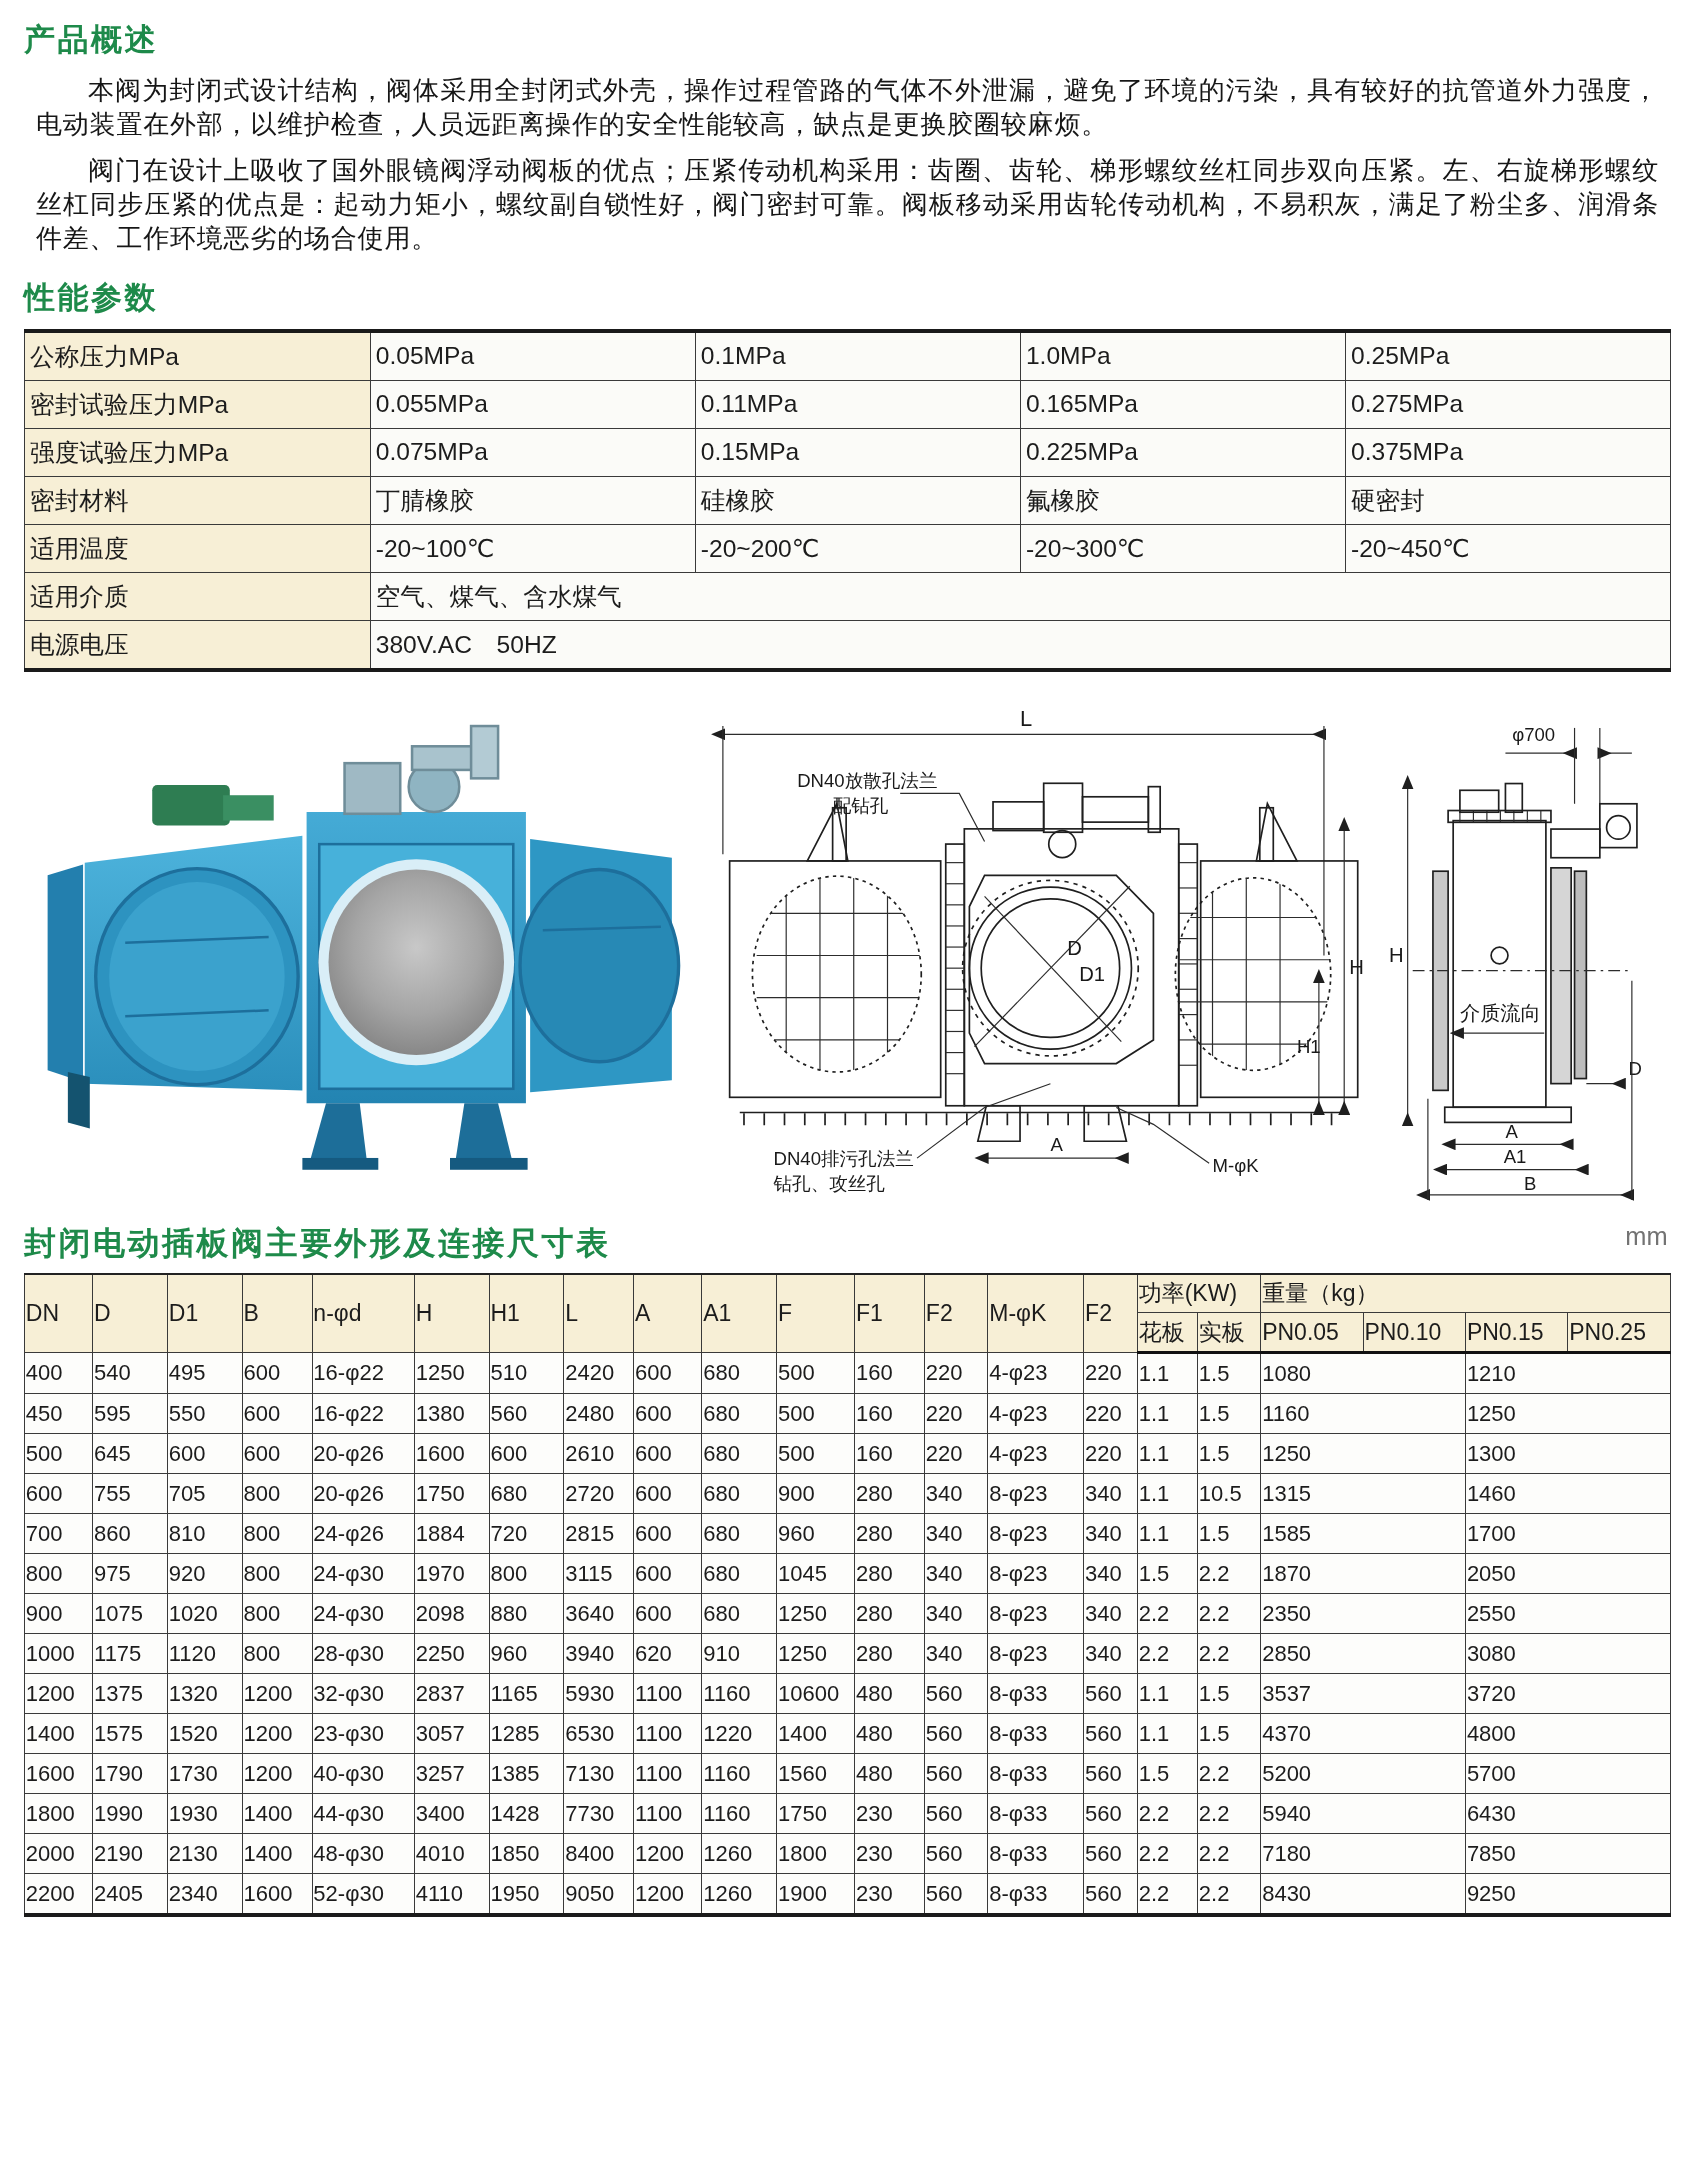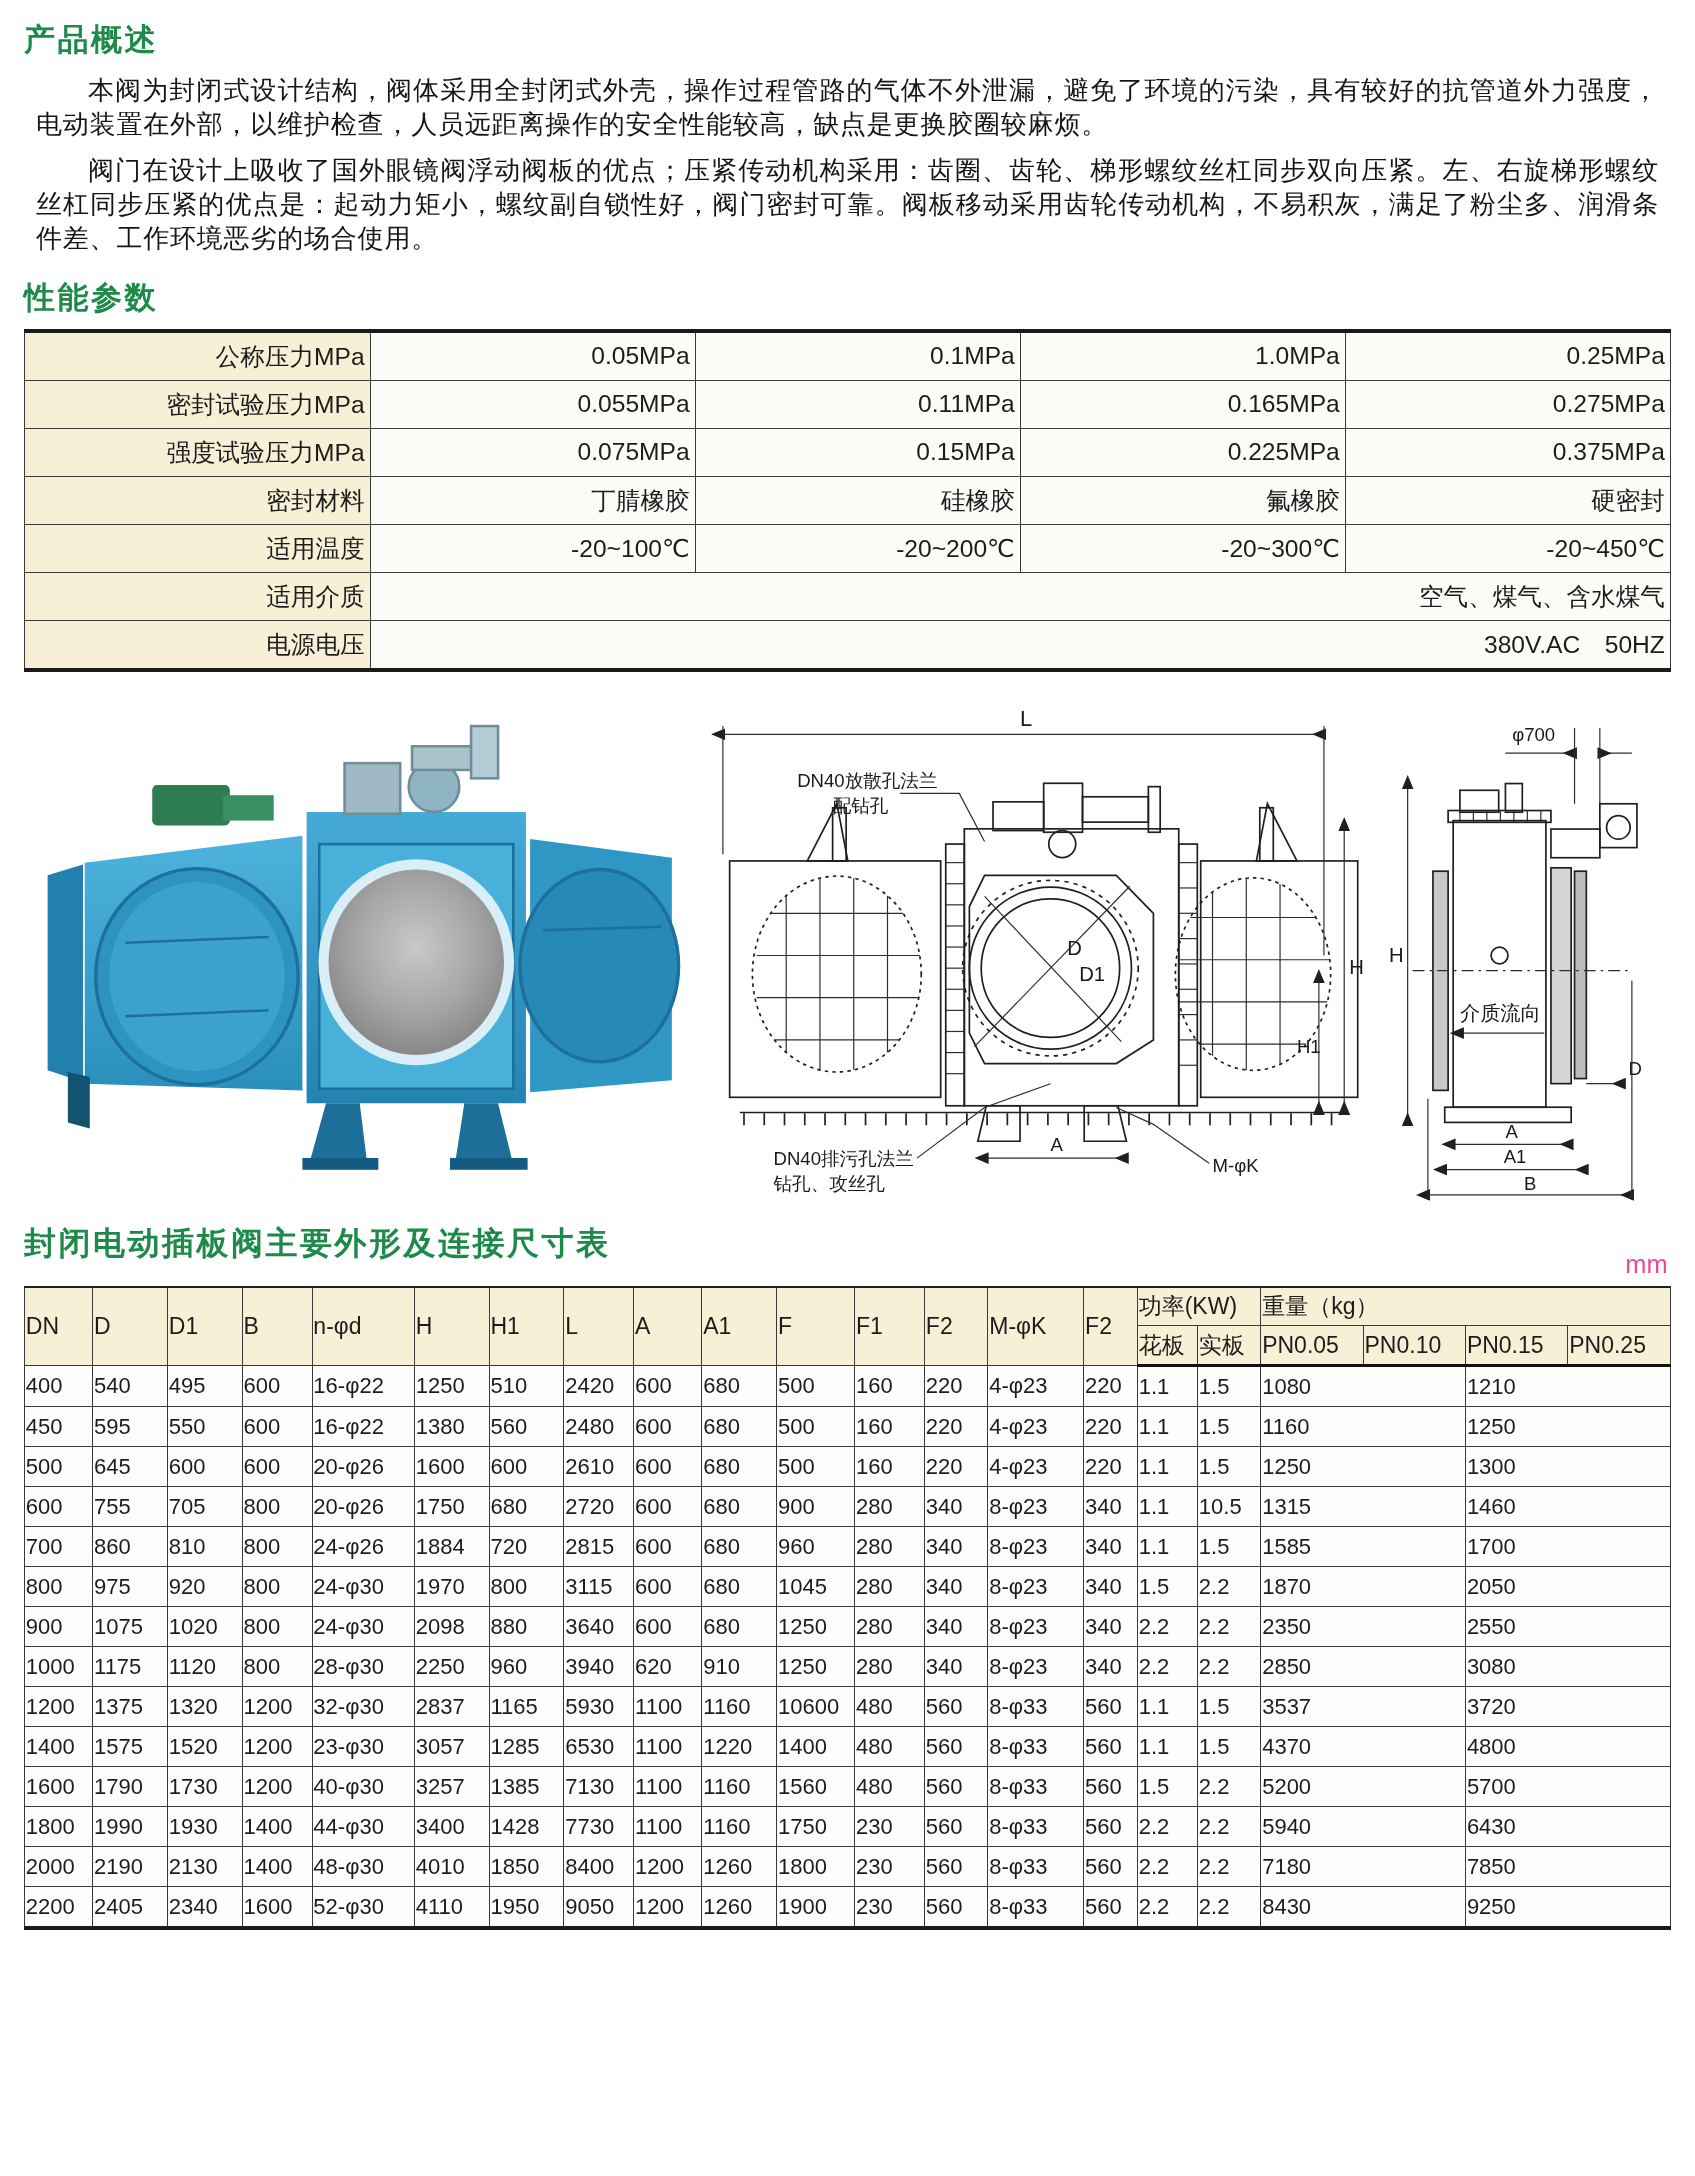--- a/index.html
+++ b/index.html
@@ -16,35 +16,35 @@
   .overview p{
     font-size:26px;line-height:34px;margin:12px;text-align:justify;
     text-indent:2em;color:#161616;letter-spacing:0.8px;
   }
   
   table.perf{
     width:100%;border-collapse:collapse;font-size:24.6px;margin-top:8.5px;
     border-top:4.2px solid #1a1a1a;border-bottom:4.2px solid #1a1a1a;
   }
   table.perf td{
-    border:1.7px solid #3a3a3a;height:47px;text-align:right;padding:0 5.1px;
+    border:1.7px solid #3a3a3a;height:47px;text-align:left;padding:0 5.1px;
     background:#fbfbf8;
   }
   table.perf td.lbl{background:#f7efd6;}
   
   .figures{display:flex;gap:6.8px;margin:29px 0 5.1px 0;height:509px;align-items:stretch;}
   .fig{background:#fff;}
   .fig-photo{width:678px;}
   .fig-front{width:670px;}
   .fig-side{width:293px;}
   .fig svg{width:100%;height:100%;display:block;}
   
   .dim-head{display:flex;justify-content:space-between;align-items:flex-start;margin:12px 0 6.8px 0;}
   .dim-title{color:#1e8a4a;font-size:32px;font-weight:bold;letter-spacing:2.5px;}
-  .unit-label{font-size:25.4px;color:#ec4899;padding-right:3.4px;margin-top:28px;}
+  .unit-label{font-size:25.4px;color:#737373;padding-right:3.4px;}
   table.dims{
     width:100%;border-collapse:collapse;text-align:left;font-size:22px;
     border-top:2.5px solid #222;border-bottom:4.2px solid #1a1a1a;table-layout:fixed;
   }
   table.dims th{
     background:#f7efd6;font-weight:normal;font-size:23px;
     border:1.7px solid #3a3a3a;padding:3.4px 0.8px;
   }
   table.dims thead tr:last-child th{border-bottom:3.4px solid #111;}
   table.dims td{

